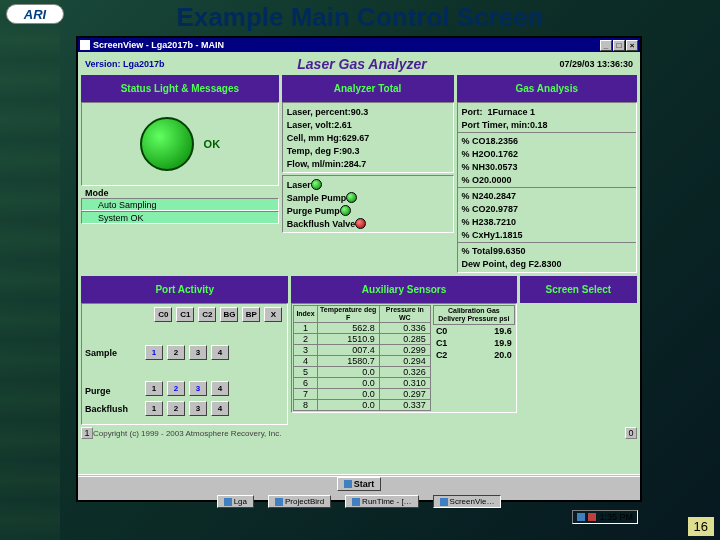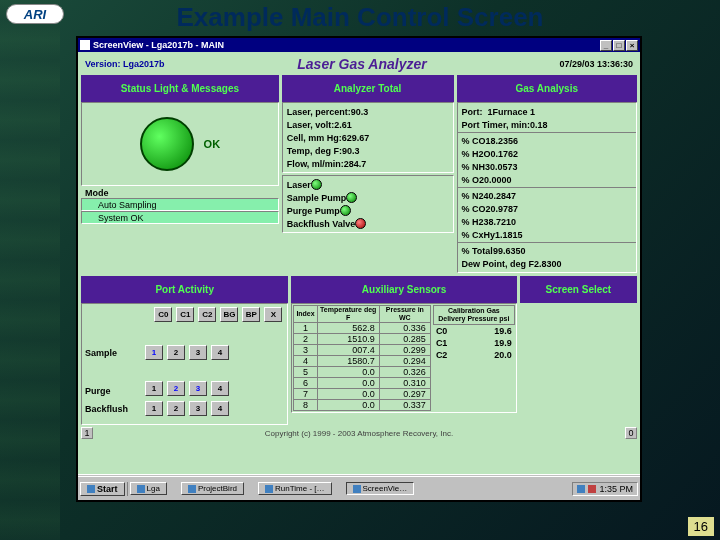--- a/index.html
+++ b/index.html
@@ -35,24 +35,24 @@
   .row .val{font-weight:bold;}
   .sec-lbl{font-weight:bold;padding:2px 4px 0 4px;font-size:9px;}
   .btn{background:#c0c0c0;border:1px solid #fff;border-right-color:#404040;border-bottom-color:#404040;text-align:center;padding:2px 0;font-weight:bold;font-size:9px;cursor:pointer;}
   .pbtn{width:18px;height:15px;background:#c0c0c0;border:1px solid #fff;border-right-color:#404040;border-bottom-color:#404040;display:inline-flex;align-items:center;justify-content:center;font-size:8px;font-weight:bold;}
   .pbtn.on{color:#0000ff;}
   .aux-tbl{width:100%;border-collapse:collapse;font-size:8px;}
   .aux-tbl th,.aux-tbl td{border:1px solid #808080;padding:0 2px;text-align:center;height:11px;}
   .aux-tbl th{font-weight:bold;font-size:7px;line-height:8px;}
   .aux-tbl td.r{text-align:right;padding-right:4px;}
   .cal-row{display:flex;justify-content:space-between;padding:1px 3px;font-size:9px;font-weight:bold;}
-  .copyright{text-align:center;font-size:8px;padding:1px 0;color:#404040;}
+  .copyright{text-align:left;font-size:8px;padding:1px 0;color:#404040;}
   .statusbar{position:absolute;bottom:12px;left:0;right:0;height:14px;background:#c0c0c0;display:flex;align-items:center;border-top:1px solid #fff;}
   .statusbar .cell{border:1px solid #808080;border-right-color:#fff;border-bottom-color:#fff;height:12px;padding:0 4px;margin:0 1px;font-size:8px;display:flex;align-items:center;}
-  .taskbar{position:absolute;bottom:0;left:0;right:0;height:24px;background:#c0c0c0;display:flex;align-items:center;border-top:1px solid #fff;padding:0 2px;gap:2px;}
+  .taskbar{position:absolute;bottom:0;left:0;right:0;height:24px;background:#c0c0c0;display:flex;align-items:center;border-top:1px solid #fff;padding:0 2px;gap:2px;flex-direction:column;}
   .taskbar .tbtn{background:#c0c0c0;border:1px solid #fff;border-right-color:#404040;border-bottom-color:#404040;padding:1px 6px;font-size:8px;display:flex;align-items:center;gap:2px;}
   .taskbar .tbtn.pressed{border:1px solid #404040;border-right-color:#fff;border-bottom-color:#fff;}
   .taskbar .tray{margin-left:auto;border:1px solid #808080;border-right-color:#fff;border-bottom-color:#fff;padding:1px 4px;font-size:8px;display:flex;align-items:center;gap:3px;}
   .tico{width:8px;height:8px;background:#4080c0;}
 </style>
 </head>
 <body>
 
 <div class="slide-bg"></div>
 <div class="leaf-deco"></div>

